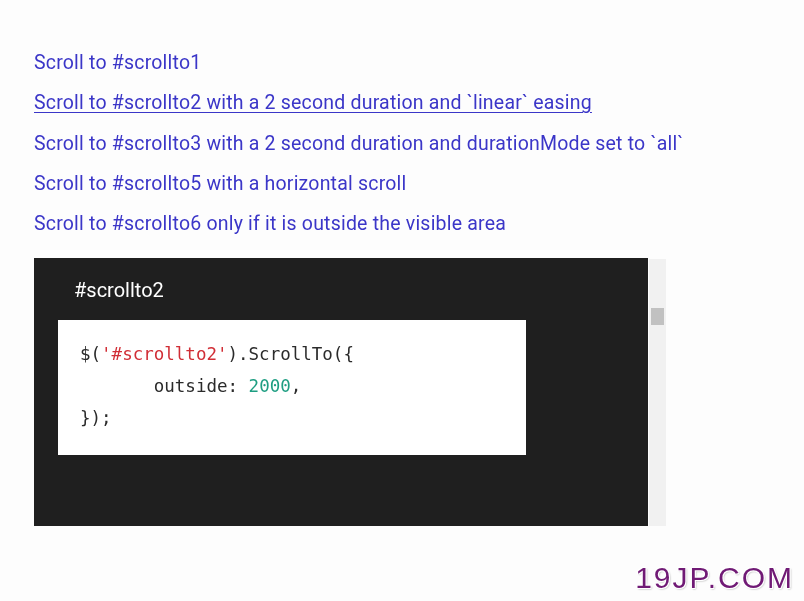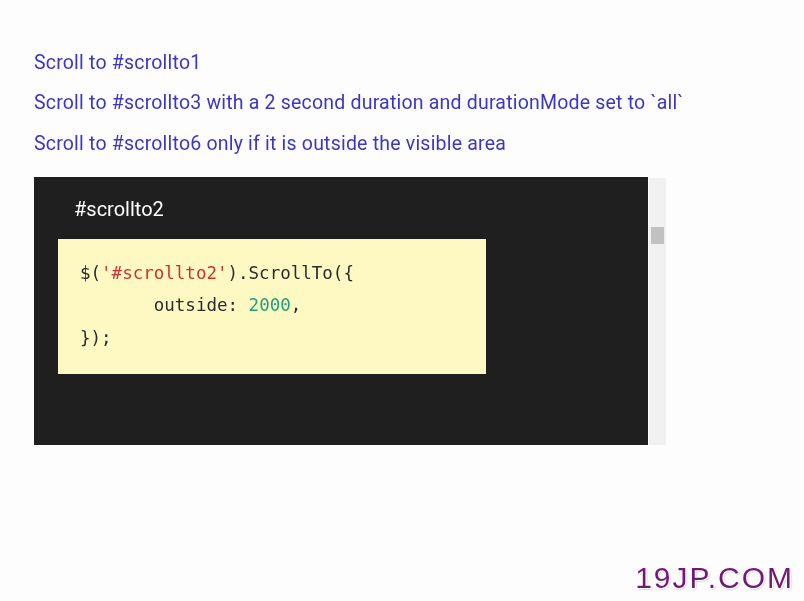--- a/index.html
+++ b/index.html
@@ -58,22 +58,22 @@
     height: 268px;
     padding: 16px 24px 20px 24px;
   }
   .panel-title {
     color: #ffffff;
     font-size: 20px;
     margin: 4px 0 18px 16px;
     font-weight: 400;
   }
   .code-box {
-    background: #fef9c3;
-    width: 428px;
+    background: #ffffff;
+    width: 468px;
     padding: 18px 22px 20px 22px;
     font-family: ui-monospace, SFMono-Regular, Menlo, Consolas, monospace;
     font-size: 17.5px;
     line-height: 1.85;
     color: #2b2b2b;
   }
   .code-line { white-space: pre; }
   .tok-default { color: #2b2b2b; }
   .tok-string  { color: #d12e36; }
   .tok-number  { color: #1e9e82; }
@@ -94,21 +94,23 @@
       1px 1px 2px rgba(0,0,0,0.45);
     user-select: none;
   }
 </style>
 </head>
 <body>
 
 <div class="page">
 
   <a class="link">Scroll to #scrollto1</a>
+  <a class="link underlined">Scroll to #scrollto2 with a 2 second duration and `linear` easing</a>
   <a class="link">Scroll to #scrollto3 with a 2 second duration and durationMode set to `all`</a>
+  <a class="link">Scroll to #scrollto5 with a horizontal scroll</a>
   <a class="link">Scroll to #scrollto6 only if it is outside the visible area</a>
 
   <div class="scroll-wrap">
     <div class="panel">
       <div class="panel-title">#scrollto2</div>
       <div class="code-box">
         <div class="code-line"><span class="tok-default">$(</span><span class="tok-string">'#scrollto2'</span><span class="tok-default">).ScrollTo({</span></div>
         <div class="code-line"><span>       </span><span class="tok-default">outside: </span><span class="tok-number">2000</span><span class="tok-default">,</span></div>
         <div class="code-line"><span class="tok-default">});</span></div>
       </div>

